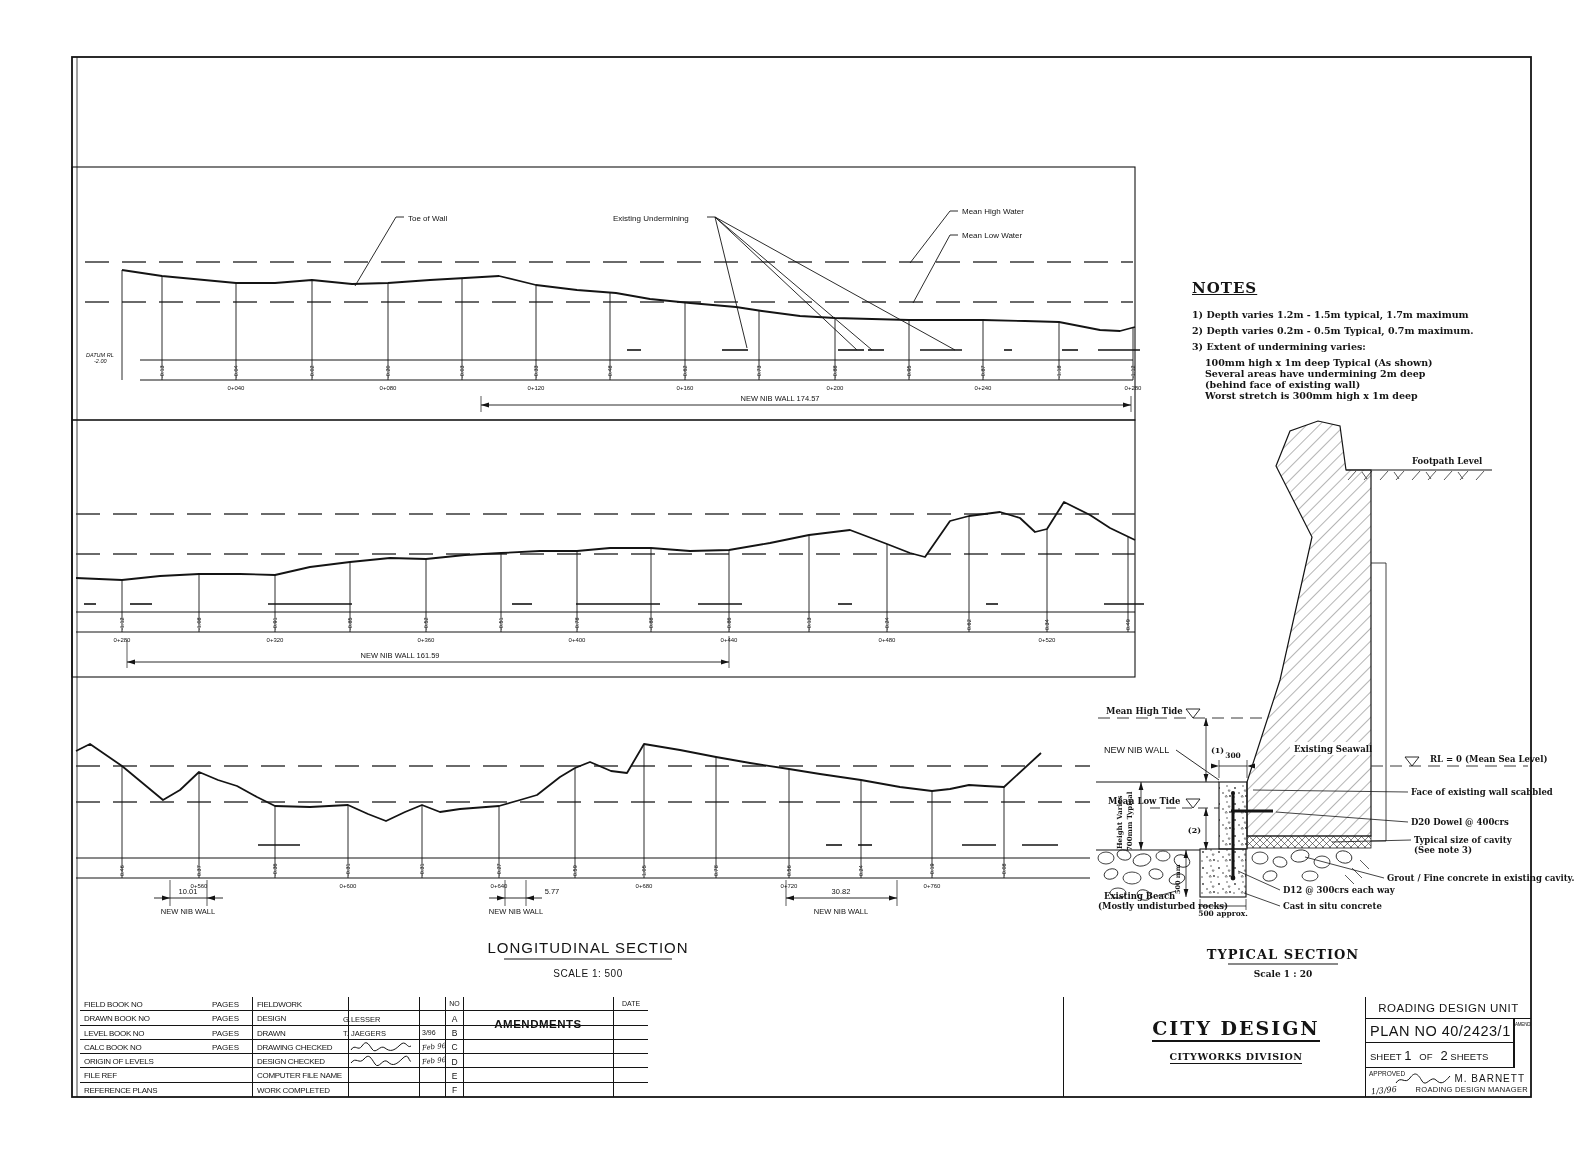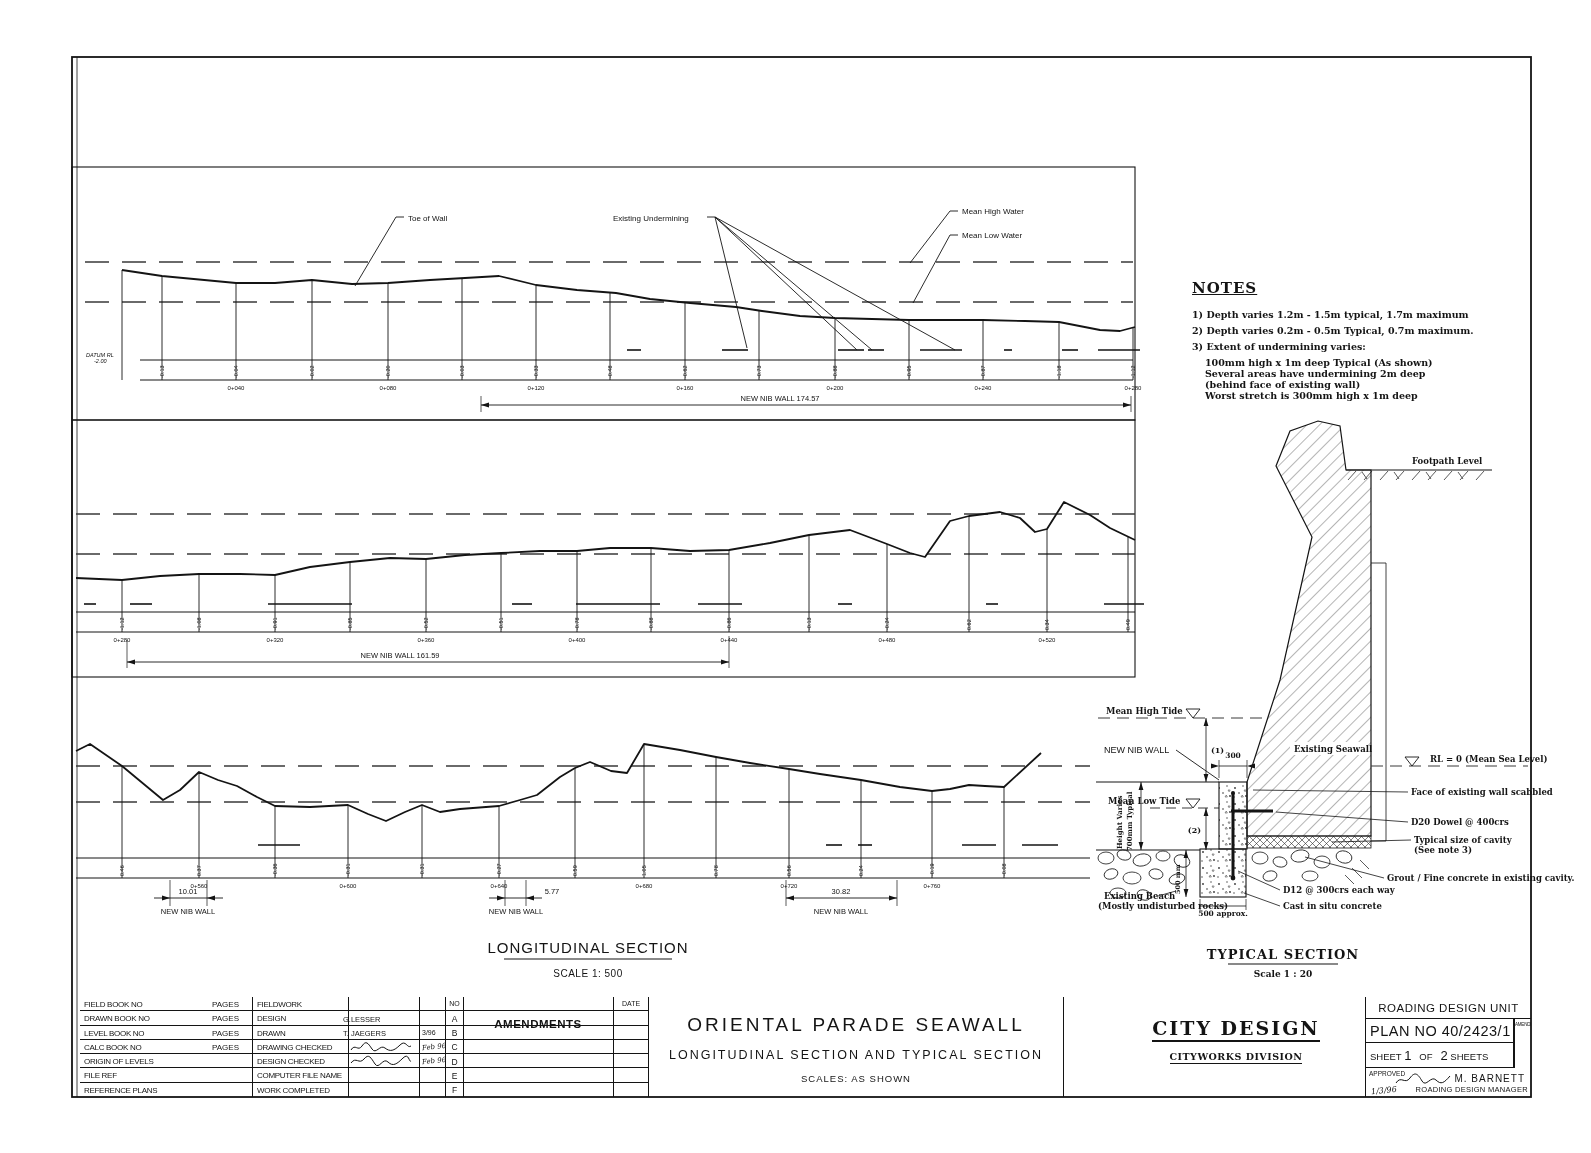--- a/index.html
+++ b/index.html
@@ -524,25 +524,20 @@
           <span class="acol-date"></span>
           <span class="a-letter">E</span>
         </div>
     <div class="tb-row">
           <span class="acol-no"></span>
           <span class="acol-date"></span>
           <span class="a-letter">F</span>
         </div>
   </div>
 
-  <div class="tb" id="tb-title" style="left:576px;width:415px;">
-    <div class="t1">ORIENTAL PARADE SEAWALL</div>
-    <div class="t2">LONGITUDINAL SECTION AND TYPICAL SECTION</div>
-    <div class="t3">SCALES:   AS SHOWN</div>
-  </div>
 
   <div class="tb" id="tb-city" style="left:991px;width:302px;">
     <span class="c1">CITY DESIGN</span>
     <span class="c2"><span>CITYWORKS DIVISION</span></span>
   </div>
 
   <div class="tb" style="left:1293px;width:166px;">
     <div class="rrow" id="r-unit">ROADING DESIGN UNIT</div>
     <div class="rrow" id="r-plan">PLAN NO 40/2423/1</div>
     <div class="rrow" id="r-sheet">

